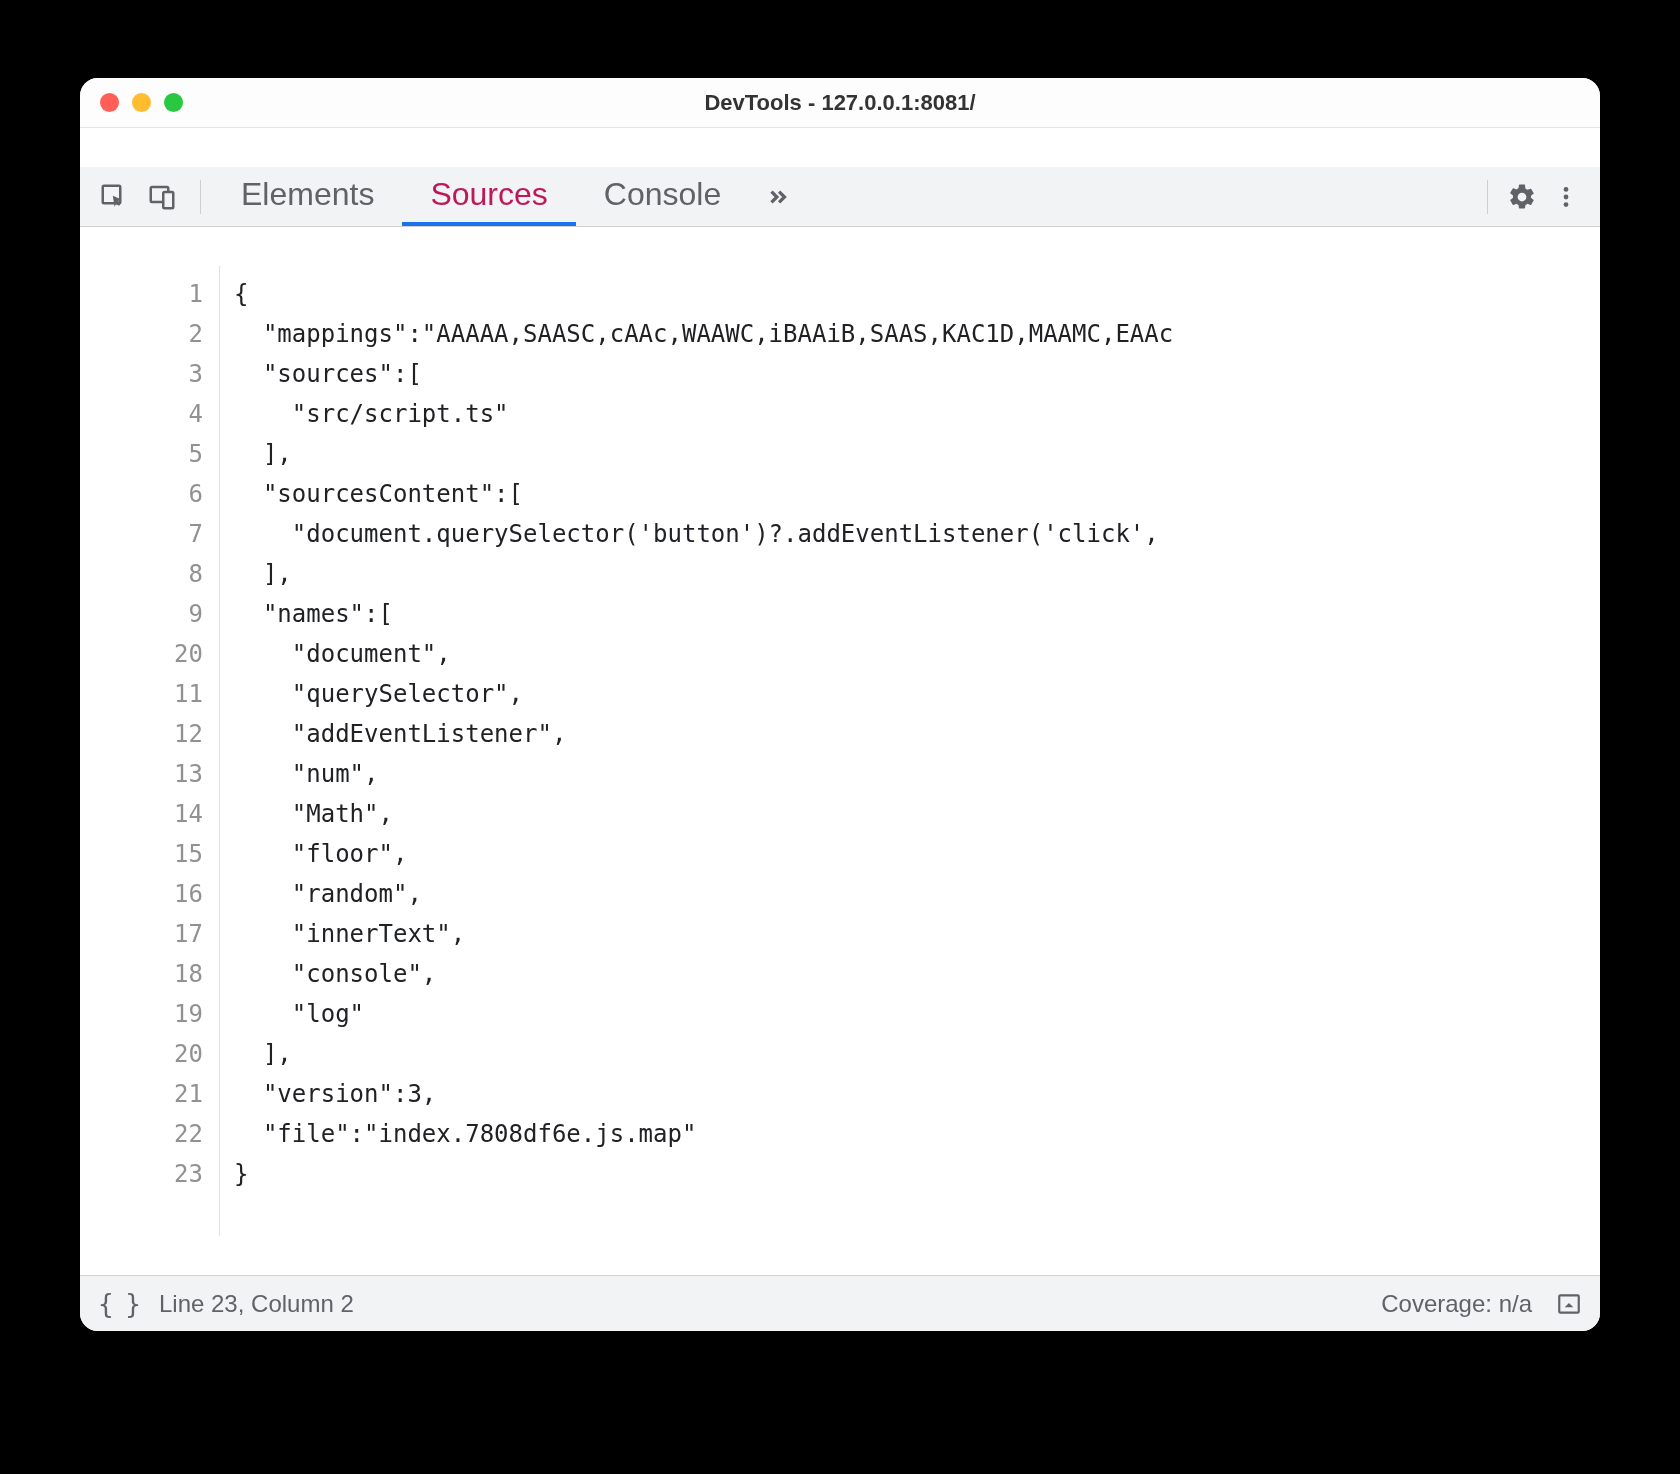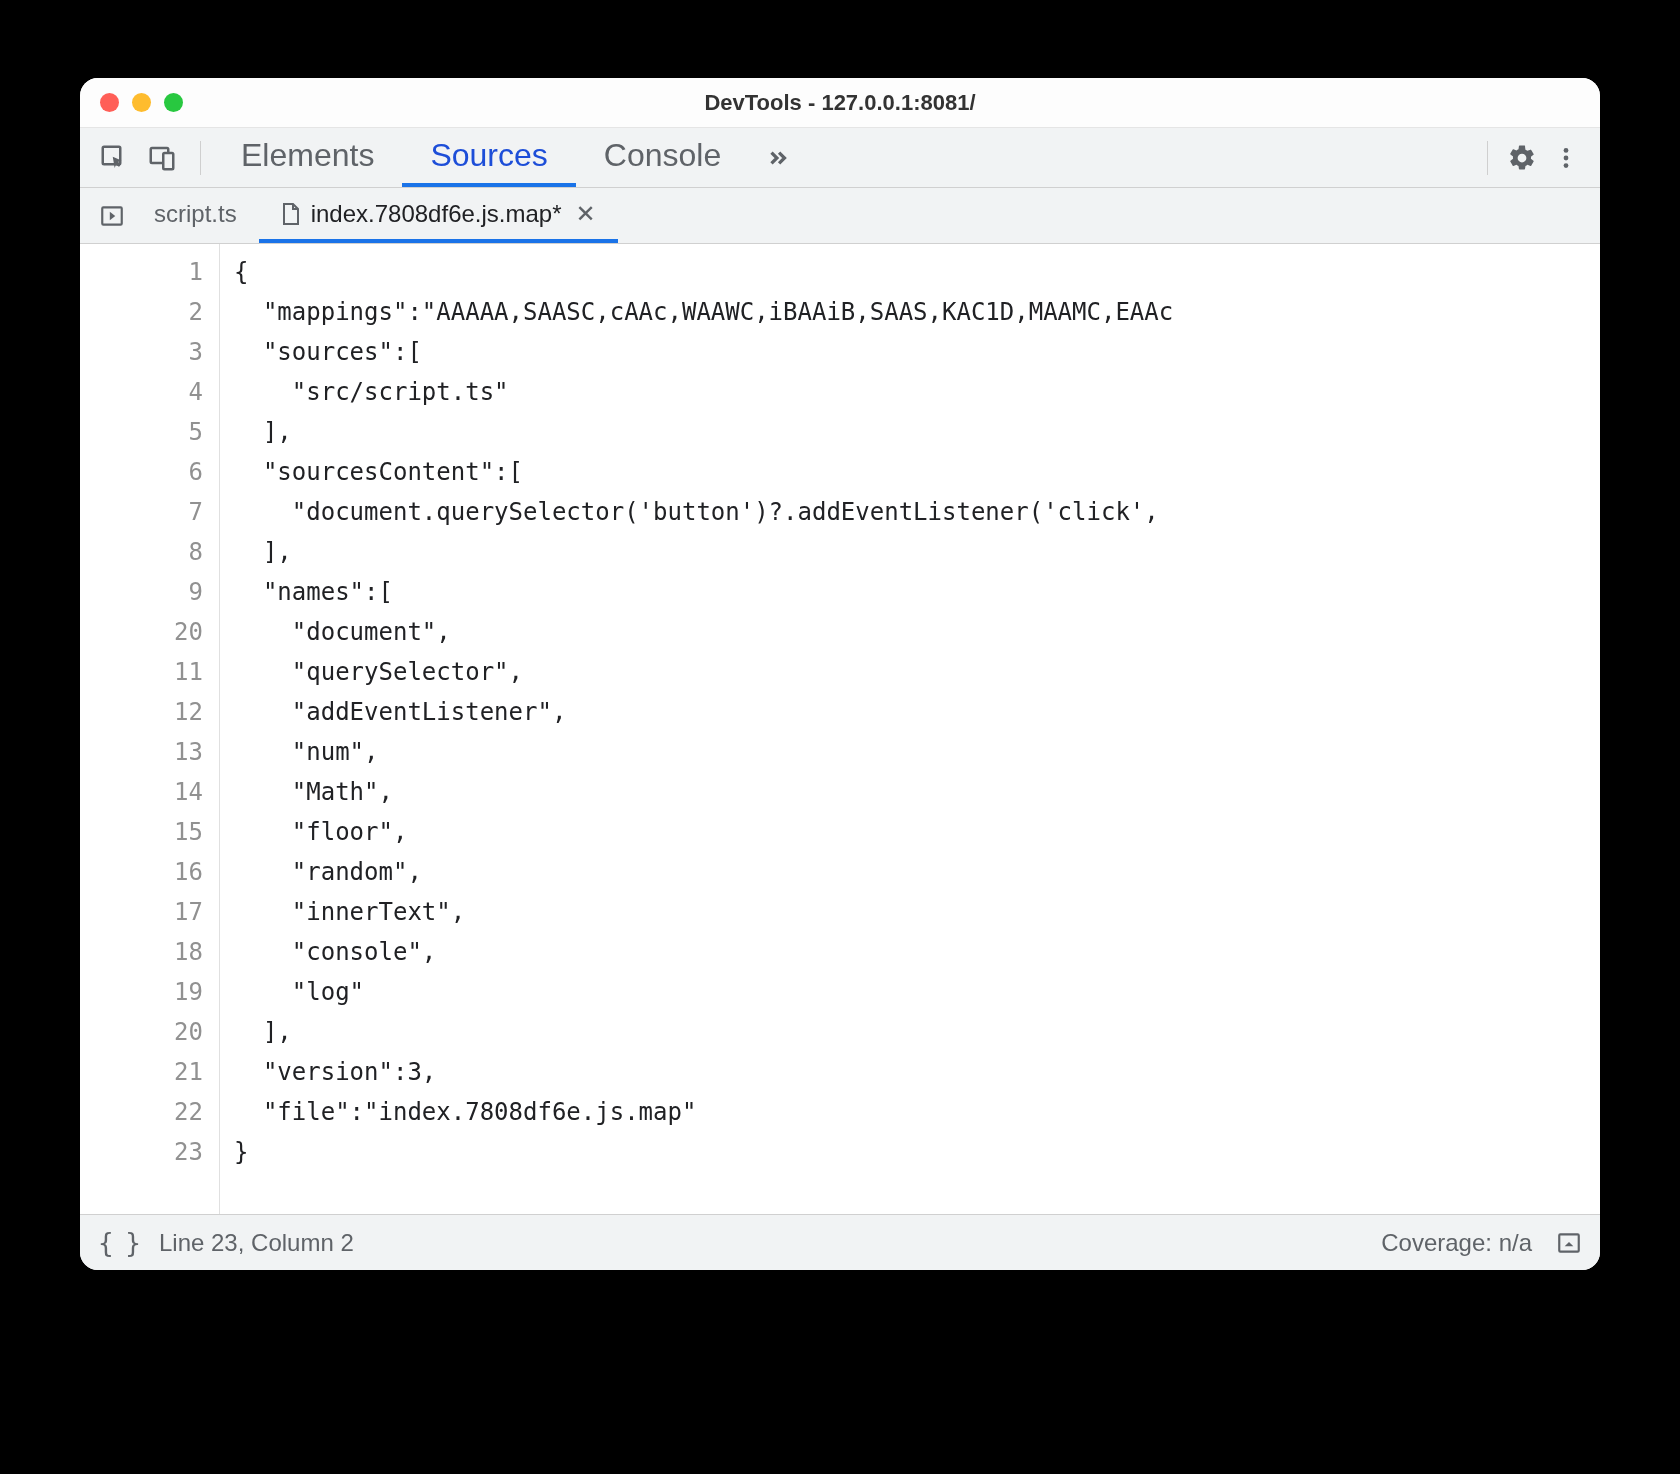--- a/index.html
+++ b/index.html
@@ -14,20 +14,21 @@
     padding-top: 78px;
   }
   .window {
     width: 1520px;
     background: #fff;
     border-radius: 18px;
     overflow: hidden;
     box-shadow: 0 30px 80px rgba(0,0,0,0.5);
     display: flex;
     flex-direction: column;
+    gap: 39px;
   }
   .titlebar {
     height: 50px;
     background: #fdfdfd;
     display: flex;
     align-items: center;
     position: relative;
     border-bottom: 1px solid #e5e5e5;
   }
   .traffic-lights {
@@ -78,21 +79,21 @@
   .tab-main {
     padding: 0 28px;
     display: flex;
     align-items: center;
     font-size: 32px;
     color: #5f6368;
     cursor: pointer;
     border-bottom: 4px solid transparent;
   }
   .tab-main.active {
-    color: #1d4ed8;
+    color: #be185d;
     border-bottom-color: #1a73e8;
     font-weight: 500;
   }
   .more-chevrons {
     padding: 0 16px;
     color: #5f6368;
     font-size: 28px;
     display:flex;align-items:center;
   }
   .toolbar-right {
@@ -235,41 +236,20 @@
       <div class="icon-btn">
         <svg width="26" height="26" viewBox="0 0 24 24" fill="#5f6368">
             <circle cx="12" cy="5" r="2.2"></circle>
             <circle cx="12" cy="12" r="2.2"></circle>
             <circle cx="12" cy="19" r="2.2"></circle>
           </svg>
       </div>
     </div>
   </div>
 
-  <div class="subtabs">
-    <div class="nav-icon">
-      <svg width="26" height="26" viewBox="0 0 24 24" fill="none" stroke="#5f6368" stroke-width="2">
-          <rect x="3" y="4" width="18" height="16" rx="1"></rect>
-          <path d="M10 8l5 4-5 4z" fill="#5f6368" stroke="none"></path>
-        </svg>
-    </div>
-    <div class="file-tab">
-      <span>script.ts</span>
-    </div>
-    <div class="file-tab active">
-      <span class="fileicon">
-        <svg width="20" height="24" viewBox="0 0 20 24" fill="none" stroke="#5f6368" stroke-width="2">
-            <path d="M3 2h9l5 5v15H3z"></path>
-            <path d="M12 2v5h5"></path>
-          </svg>
-      </span>
-      <span>index.7808df6e.js.map*</span>
-      <span class="close">✕</span>
-    </div>
-  </div>
 
   <div class="editor">
     <div class="gutter" id="gutter">
         <div>1</div>
         <div>2</div>
         <div>3</div>
         <div>4</div>
         <div>5</div>
         <div>6</div>
         <div>7</div>

